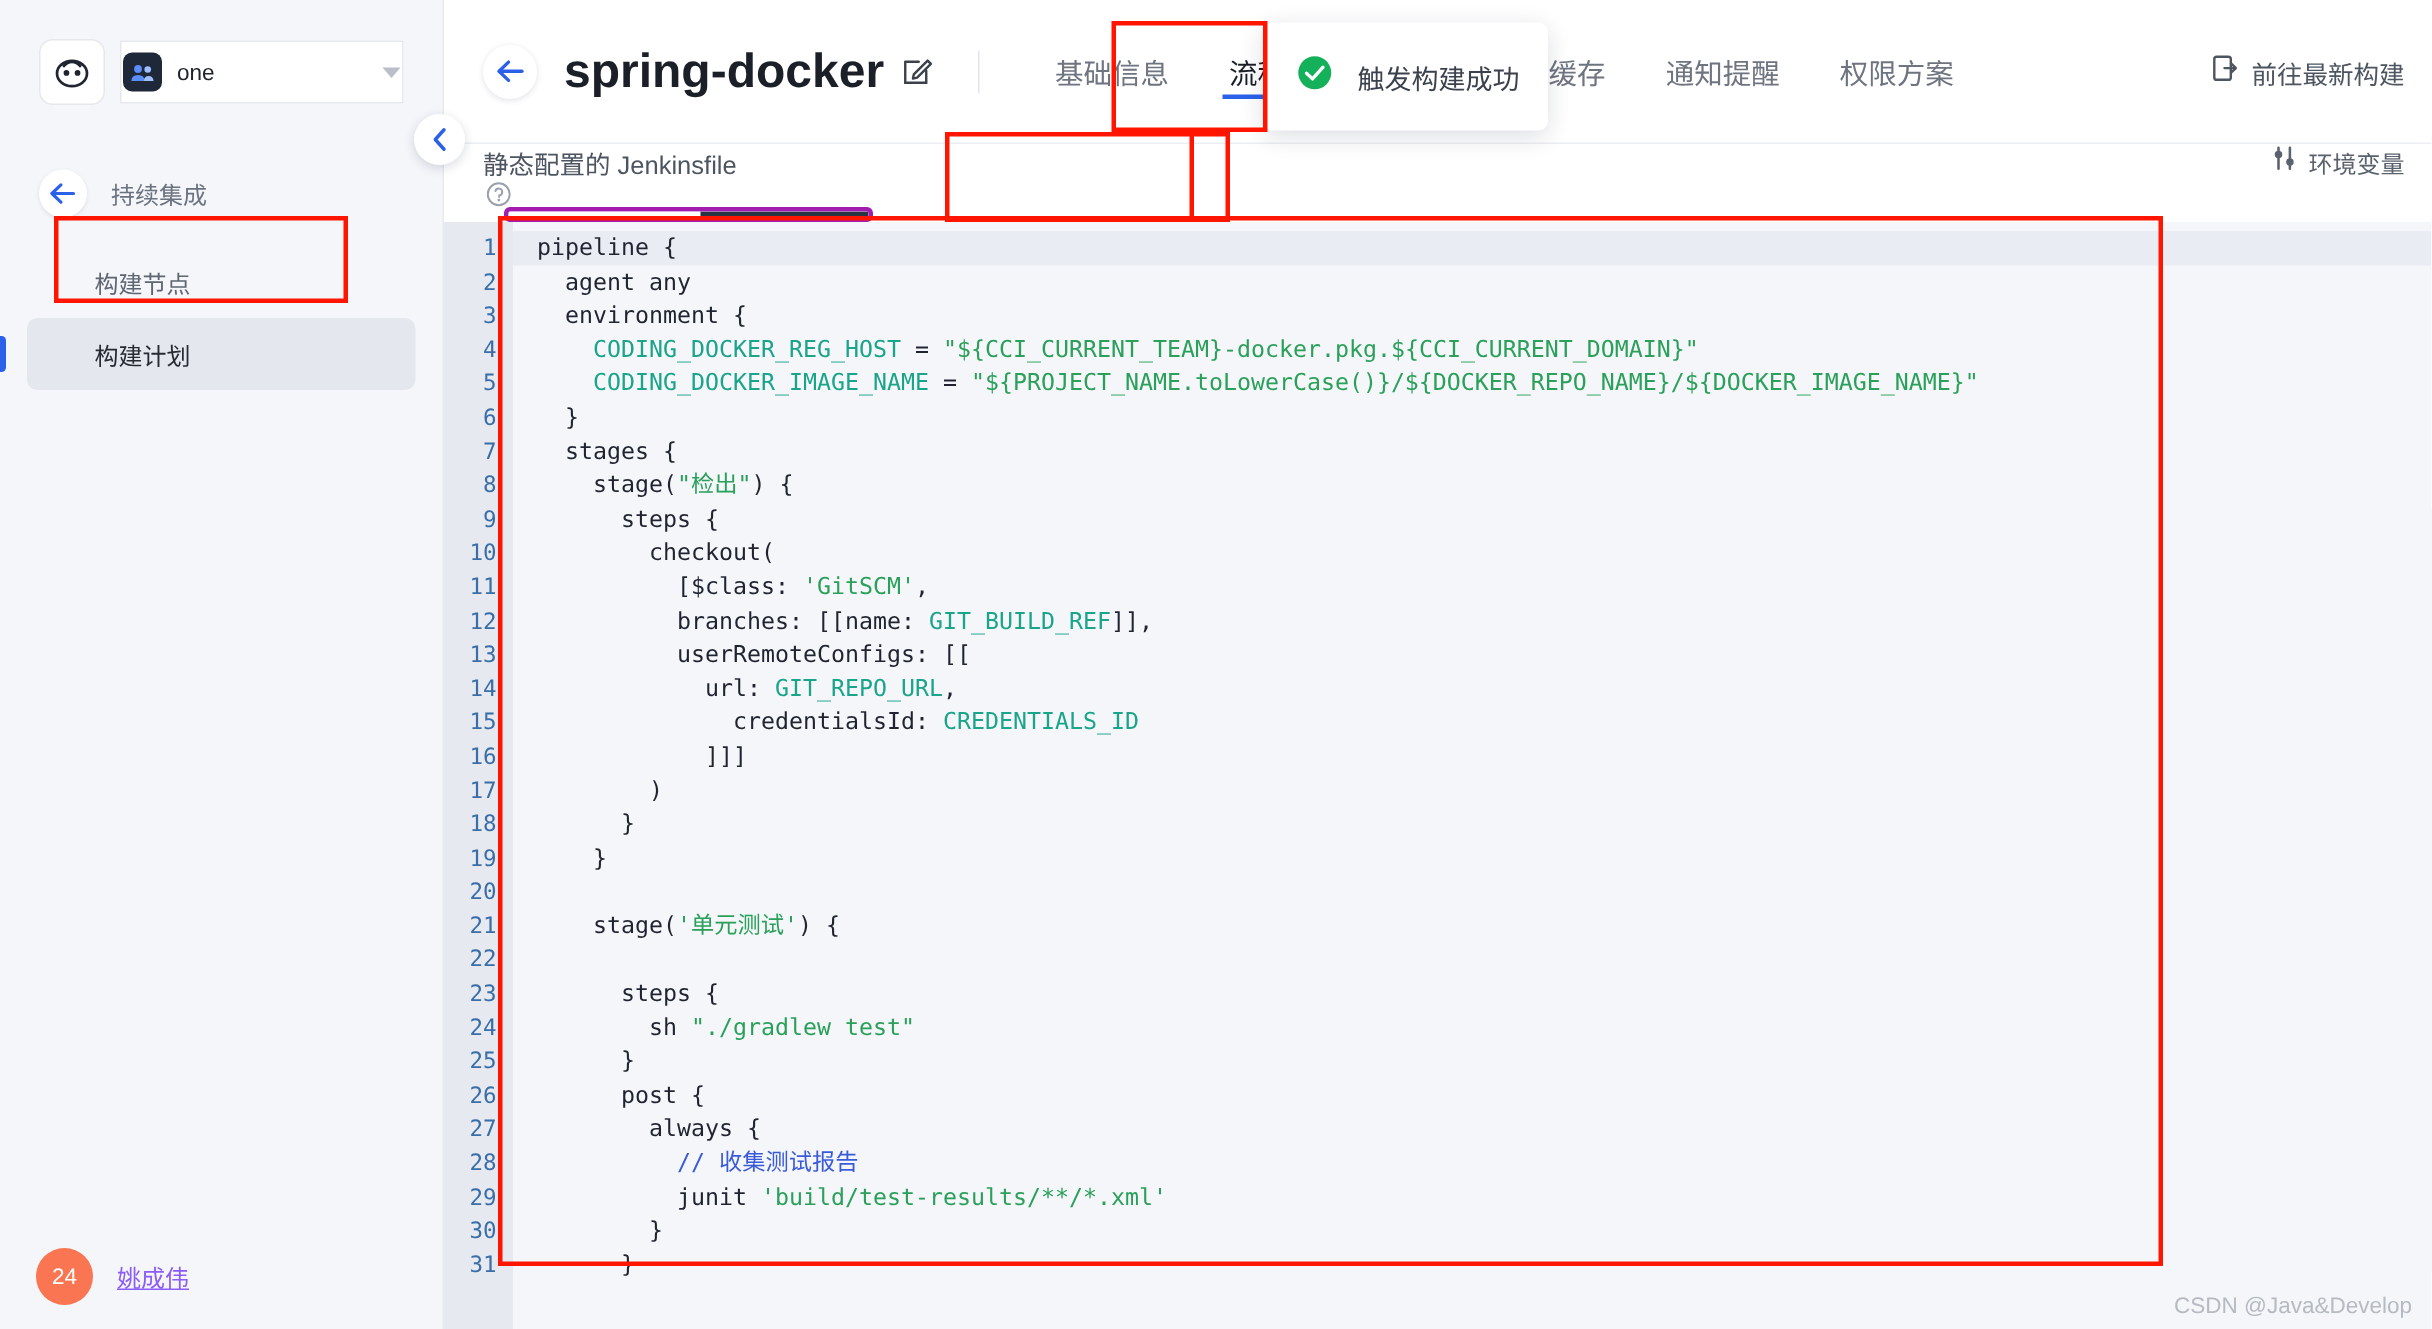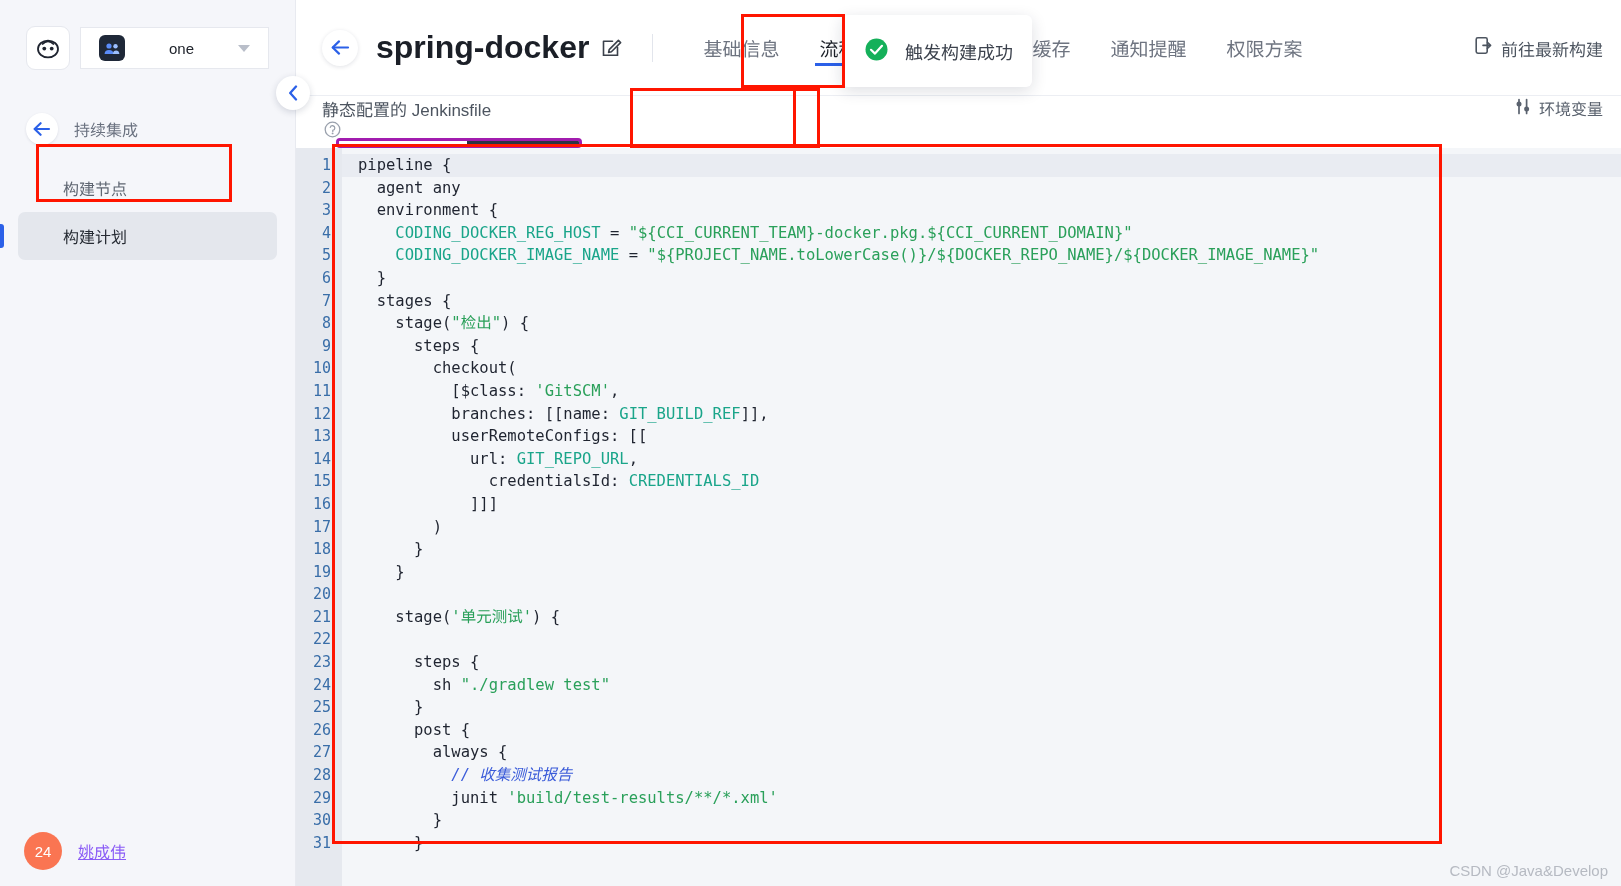--- a/index.html
+++ b/index.html
@@ -36,24 +36,23 @@
     flex: 0 0 44px;
   }
   .logo-box svg { display:block; }
   .team-select {
     flex: 1;
     height: 42px;
     background: #ffffff;
     border: 1px solid #e6e8ee;
     border-radius: 0;
     display: flex; align-items: center;
-    padding: 0 18px;
+    padding: 0 1px;
     gap: 10px;
     cursor: pointer;
-    text-align: center;
   }
   .team-avatar {
     width: 26px; height: 26px;
     background: #1f2838;
     border-radius: 6px;
     display: flex; align-items: center; justify-content: center;
     flex: 0 0 26px;
   }
   .team-name {
     font-size: 15px; color: #20242c; flex: 1;
@@ -284,21 +283,21 @@
     line-height: 22.6px;
     white-space: pre;
     color: #1f2430;
     position: relative;
     overflow: hidden;
   }
   .code .ln { padding-left: 16px; height: 22.6px; }
   .code .ln.hl { background: #e9ecf2; }
   .tok-str { color: #2aa05a; }
   .tok-var { color: #1aa58a; }
-  .tok-com { color: #3a5bd9; font-style: italic; }
+  .tok-com { color: #3a5bd9; }
 
   
   .ann {
     position: absolute;
     border: 3px solid #ff1500;
     pointer-events: none;
     z-index: 60;
   }
   .ann-line {
     position: absolute;

